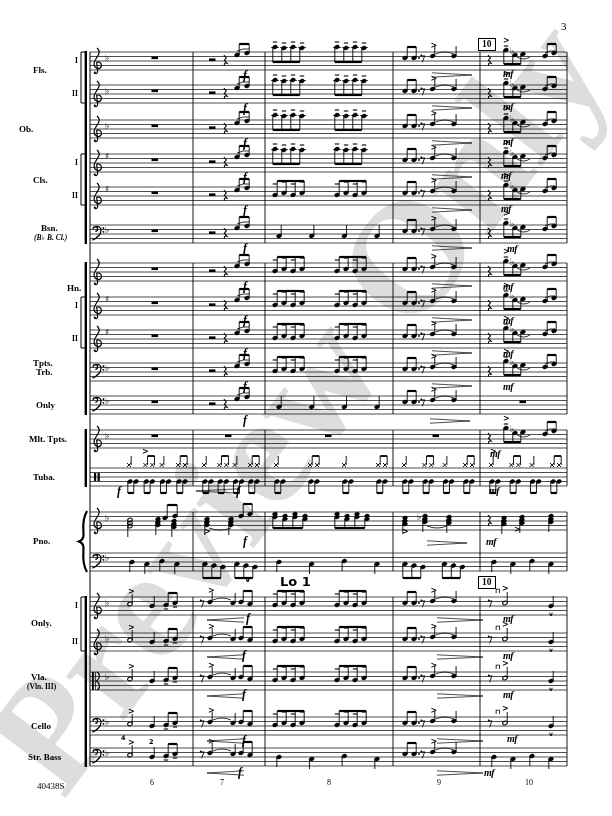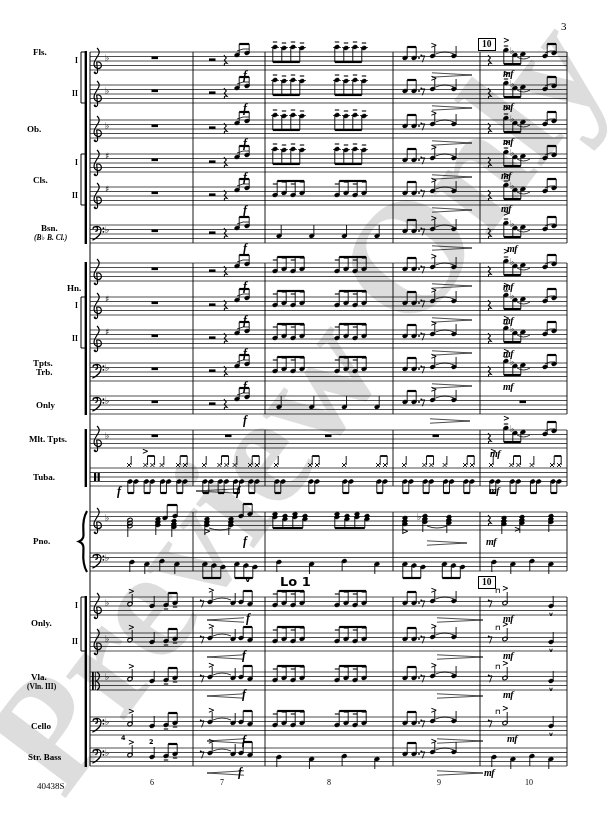--- a/index.html
+++ b/index.html
@@ -1725,24 +1725,24 @@
       <line x1="456.08" y1="752" x2="456.08" y2="742" stroke="#000" stroke-width="0.9"></line>
       <ellipse cx="494" cy="757" rx="2.4" ry="1.8" transform="rotate(-18 494 757)" fill="#000" stroke="#000" stroke-width="0.6"></ellipse>
       <line x1="491.8" y1="757" x2="491.8" y2="767" stroke="#000" stroke-width="0.9"></line>
       <ellipse cx="513" cy="759" rx="2.4" ry="1.8" transform="rotate(-18 513 759)" fill="#000" stroke="#000" stroke-width="0.6"></ellipse>
       <line x1="510.8" y1="759" x2="510.8" y2="769" stroke="#000" stroke-width="0.9"></line>
       <ellipse cx="532" cy="756" rx="2.4" ry="1.8" transform="rotate(-18 532 756)" fill="#000" stroke="#000" stroke-width="0.6"></ellipse>
       <line x1="529.8" y1="756" x2="529.8" y2="766" stroke="#000" stroke-width="0.9"></line>
       <ellipse cx="551" cy="759" rx="2.4" ry="1.8" transform="rotate(-18 551 759)" fill="#000" stroke="#000" stroke-width="0.6"></ellipse>
       <line x1="548.8" y1="759" x2="548.8" y2="769" stroke="#000" stroke-width="0.9"></line>
     </svg>
-<div class="lbl" style="left: 33px; top: 47px;">Fls.</div>
+<div class="lbl" style="left: 33px; top: 65px;">Fls.</div>
     <div class="lbl small" style="left: 75px; top: 56px;">I</div>
     <div class="lbl small" style="left: 72px; top: 89px;">II</div>
-    <div class="lbl" style="left: 27px; top: 124px; text-align: center;">Ob.</div>
+    <div class="lbl" style="left: 19px; top: 124px; text-align: center;">Ob.</div>
     <div class="lbl" style="left: 33px; top: 175px;">Cls.</div>
     <div class="lbl small" style="left: 75px; top: 158px;">I</div>
     <div class="lbl small" style="left: 72px; top: 191px;">II</div>
     <div class="lbl" style="left: 41px; top: 223px;">Bsn.</div>
     <div class="lbl small" style="left: 34px; top: 233px; font-style: italic;">(B♭ B. Cl.)</div>
     <div class="lbl" style="left: 36px; top: 283px; padding-left: 31px;">Hn.</div>
     <div class="lbl" style="left: 33px; top: 310px; margin-top: 48px;">Tpts.</div>
     <div class="lbl small" style="left: 75px; top: 301px;">I</div>
     <div class="lbl small" style="left: 72px; top: 334px;">II</div>
     <div class="lbl" style="left: 36px; top: 367px;">Trb.</div>

